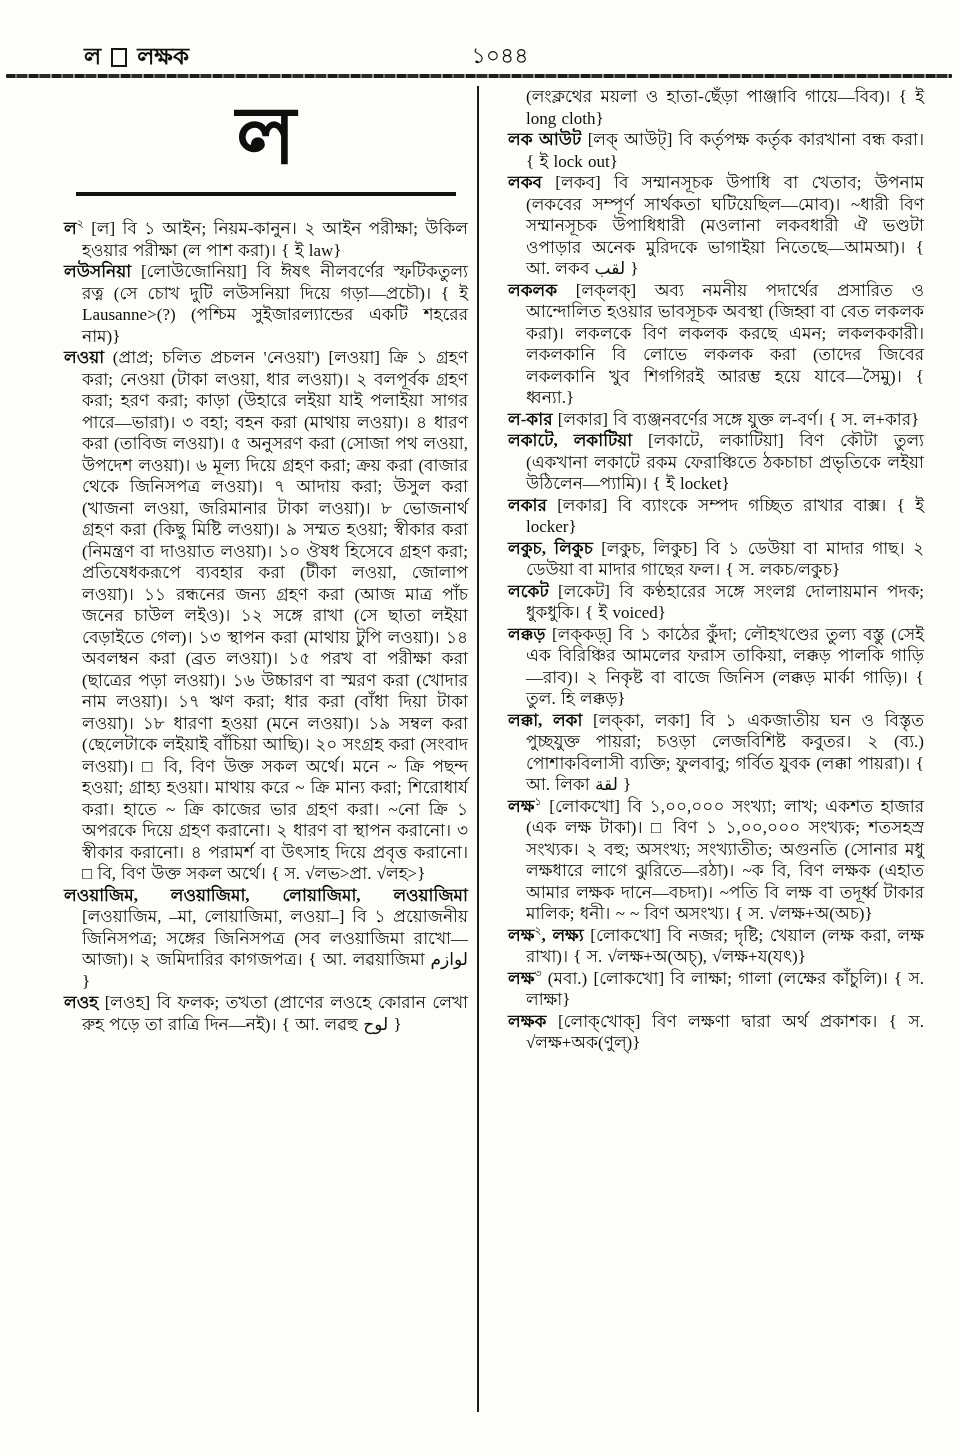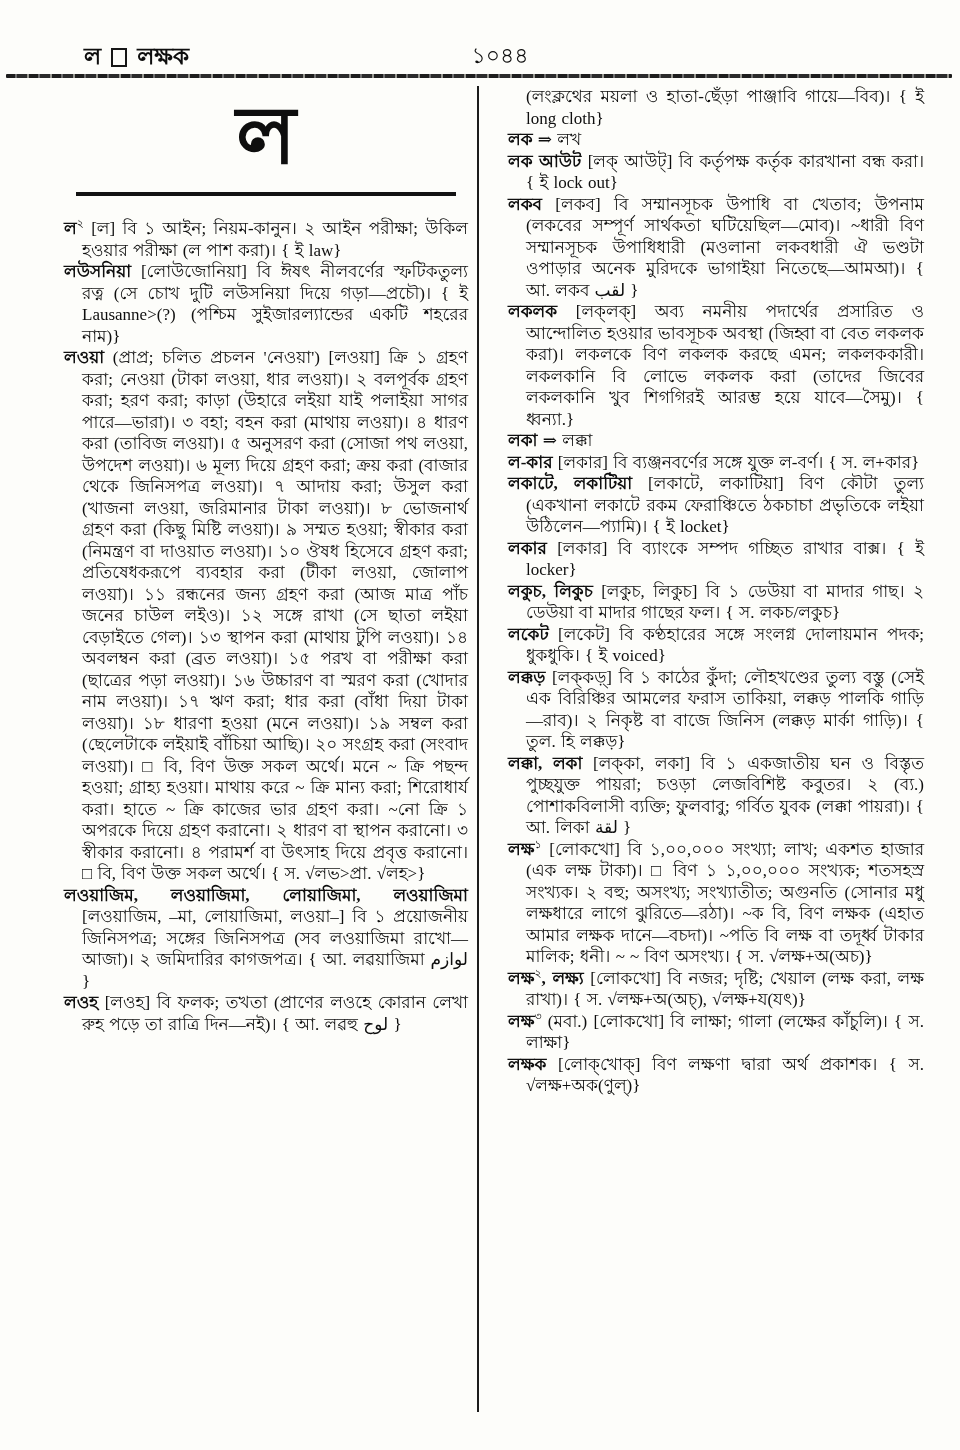--- a/index.html
+++ b/index.html
@@ -76,25 +76,23 @@
 
     <p class="entry"><b class="hw">ল</b><sup>২</sup><span> [ল] বি ১ আইন; নিয়ম-কানুন। ২ আইন পরীক্ষা; উকিল হওয়ার পরীক্ষা (ল পাশ করা)। { ই law}</span></p>
     <p class="entry"><b class="hw">লউসনিয়া</b><span> [লোউজোনিয়া] বি ঈষৎ নীলবর্ণের স্ফটিকতুল্য রত্ন (সে চোখ দুটি লউসনিয়া দিয়ে গড়া—প্রচৌ)। { ই Lausanne&gt;(?) (পশ্চিম সুইজারল্যান্ডের একটি শহরের নাম)}</span></p>
     <p class="entry"><b class="hw">লওয়া</b><span> (প্রাপ্র; চলিত প্রচলন 'নেওয়া') [লওয়া] ক্রি ১ গ্রহণ করা; নেওয়া (টাকা লওয়া, ধার লওয়া)। ২ বলপূর্বক গ্রহণ করা; হরণ করা; কাড়া (উহারে লইয়া যাই পলাইয়া সাগর পারে—ভারা)। ৩ বহা; বহন করা (মাথায় লওয়া)। ৪ ধারণ করা (তাবিজ লওয়া)। ৫ অনুসরণ করা (সোজা পথ লওয়া, উপদেশ লওয়া)। ৬ মূল্য দিয়ে গ্রহণ করা; ক্রয় করা (বাজার থেকে জিনিসপত্র লওয়া)। ৭ আদায় করা; উসুল করা (খাজনা লওয়া, জরিমানার টাকা লওয়া)। ৮ ভোজনার্থ গ্রহণ করা (কিছু মিষ্টি লওয়া)। ৯ সম্মত হওয়া; স্বীকার করা (নিমন্ত্রণ বা দাওয়াত লওয়া)। ১০ ঔষধ হিসেবে গ্রহণ করা; প্রতিষেধকরূপে ব্যবহার করা (টীকা লওয়া, জোলাপ লওয়া)। ১১ রন্ধনের জন্য গ্রহণ করা (আজ মাত্র পাঁচ জনের চাউল লইও)। ১২ সঙ্গে রাখা (সে ছাতা লইয়া বেড়াইতে গেল)। ১৩ স্থাপন করা (মাথায় টুপি লওয়া)। ১৪ অবলম্বন করা (ব্রত লওয়া)। ১৫ পরখ বা পরীক্ষা করা (ছাত্রের পড়া লওয়া)। ১৬ উচ্চারণ বা স্মরণ করা (খোদার নাম লওয়া)। ১৭ ঋণ করা; ধার করা (বাঁধা দিয়া টাকা লওয়া)। ১৮ ধারণা হওয়া (মনে লওয়া)। ১৯ সম্বল করা (ছেলেটাকে লইয়াই বাঁচিয়া আছি)। ২০ সংগ্রহ করা (সংবাদ লওয়া)। □ বি, বিণ উক্ত সকল অর্থে। মনে ~ ক্রি পছন্দ হওয়া; গ্রাহ্য হওয়া। মাথায় করে ~ ক্রি মান্য করা; শিরোধার্য করা। হাতে ~ ক্রি কাজের ভার গ্রহণ করা। ~নো ক্রি ১ অপরকে দিয়ে গ্রহণ করানো। ২ ধারণ বা স্থাপন করানো। ৩ স্বীকার করানো। ৪ পরামর্শ বা উৎসাহ দিয়ে প্রবৃত্ত করানো। □ বি, বিণ উক্ত সকল অর্থে। { স. √লভ&gt;প্রা. √লহ&gt;}</span></p>
     <p class="entry"><b class="hw">লওয়াজিম, লওয়াজিমা, লোয়াজিমা, লওয়াজিমা</b><span> [লওয়াজিম, –মা, লোয়াজিমা, লওয়া–] বি ১ প্রয়োজনীয় জিনিসপত্র; সঙ্গের জিনিসপত্র (সব লওয়াজিমা রাখো—আজা)। ২ জমিদারির কাগজপত্র। { আ. লৱয়াজিমা لوازم }</span></p>
     <p class="entry"><b class="hw">লওহ</b><span> [লওহ] বি ফলক; তখতা (প্রাণের লওহে কোরান লেখা রুহ পড়ে তা রাত্রি দিন—নই)। { আ. লৱহু لوح }</span></p>
   </div>
 
   <div class="column right">
     <p class="entry cont"><span>(লংক্লথের ময়লা ও হাতা-ছেঁড়া পাঞ্জাবি গায়ে—বিব)। { ই long cloth}</span></p>
-    <p class="entry"><b class="hw">লক</b><span> ⇒ লখ</span></p>
     <p class="entry"><b class="hw">লক আউট</b><span> [লক্ আউট্] বি কর্তৃপক্ষ কর্তৃক কারখানা বন্ধ করা। { ই lock out}</span></p>
     <p class="entry"><b class="hw">লকব</b><span> [লকব] বি সম্মানসূচক উপাধি বা খেতাব; উপনাম (লকবের সম্পূর্ণ সার্থকতা ঘটিয়েছিল—মোব)। ~ধারী বিণ সম্মানসূচক উপাধিধারী (মওলানা লকবধারী ঐ ভণ্ডটা ওপাড়ার অনেক মুরিদকে ভাগাইয়া নিতেছে—আমআ)। { আ. লকব لقب }</span></p>
     <p class="entry"><b class="hw">লকলক</b><span> [লক্‌লক্] অব্য নমনীয় পদার্থের প্রসারিত ও আন্দোলিত হওয়ার ভাবসূচক অবস্থা (জিহ্বা বা বেত লকলক করা)। লকলকে বিণ লকলক করছে এমন; লকলককারী। লকলকানি বি লোভে লকলক করা (তাদের জিবের লকলকানি খুব শিগগিরই আরম্ভ হয়ে যাবে—সৈমু)। { ধ্বন্যা.}</span></p>
-    <p class="entry"><b class="hw">লকা</b><span> ⇒ লক্কা</span></p>
     <p class="entry"><b class="hw">ল-কার</b><span> [লকার] বি ব্যঞ্জনবর্ণের সঙ্গে যুক্ত ল-বর্ণ। { স. ল+কার}</span></p>
     <p class="entry"><b class="hw">লকাটে, লকাটিয়া</b><span> [লকাটে, লকাটিয়া] বিণ কৌটা তুল্য (একখানা লকাটে রকম ফেরাঞ্চিতে ঠকচাচা প্রভৃতিকে লইয়া উঠিলেন—প্যামি)। { ই locket}</span></p>
     <p class="entry"><b class="hw">লকার</b><span> [লকার] বি ব্যাংকে সম্পদ গচ্ছিত রাখার বাক্স। { ই locker}</span></p>
     <p class="entry"><b class="hw">লকুচ, লিকুচ</b><span> [লকুচ, লিকুচ] বি ১ ডেউয়া বা মাদার গাছ। ২ ডেউয়া বা মাদার গাছের ফল। { স. লকচ/লকুচ}</span></p>
     <p class="entry"><b class="hw">লকেট</b><span> [লকেট] বি কণ্ঠহারের সঙ্গে সংলগ্ন দোলায়মান পদক; ধুকধুকি। { ই voiced}</span></p>
     <p class="entry"><b class="hw">লক্কড়</b><span> [লক্‌কড়্] বি ১ কাঠের কুঁদা; লৌহখণ্ডের তুল্য বস্তু (সেই এক বিরিঞ্চির আমলের ফরাস তাকিয়া, লক্কড় পালকি গাড়ি—রাব)। ২ নিকৃষ্ট বা বাজে জিনিস (লক্কড় মার্কা গাড়ি)। { তুল. হি লক্কড়}</span></p>
     <p class="entry"><b class="hw">লক্কা, লকা</b><span> [লক্‌কা, লকা] বি ১ একজাতীয় ঘন ও বিস্তৃত পুচ্ছযুক্ত পায়রা; চওড়া লেজবিশিষ্ট কবুতর। ২ (ব্য.) পোশাকবিলাসী ব্যক্তি; ফুলবাবু; গর্বিত যুবক (লক্কা পায়রা)। { আ. লিকা لقة }</span></p>
     <p class="entry"><b class="hw">লক্ষ</b><sup>১</sup><span> [লোকখো] বি ১,০০,০০০ সংখ্যা; লাখ; একশত হাজার (এক লক্ষ টাকা)। □ বিণ ১ ১,০০,০০০ সংখ্যক; শতসহস্র সংখ্যক। ২ বহু; অসংখ্য; সংখ্যাতীত; অগুনতি (সোনার মধু লক্ষধারে লাগে ঝুরিতে—রঠা)। ~ক বি, বিণ লক্ষক (এহাত আমার লক্ষক দানে—বচদা)। ~পতি বি লক্ষ বা তদূর্ধ্ব টাকার মালিক; ধনী। ~ ~ বিণ অসংখ্য। { স. √লক্ষ+অ(অচ)}</span></p>
     <p class="entry"><b class="hw">লক্ষ</b><sup>২</sup><b class="hw">, লক্ষ্য</b><span> [লোকখো] বি নজর; দৃষ্টি; খেয়াল (লক্ষ করা, লক্ষ রাখা)। { স. √লক্ষ+অ(অচ্), √লক্ষ+য(যৎ)}</span></p>
     <p class="entry"><b class="hw">লক্ষ</b><sup>৩</sup><span> (মবা.) [লোকখো] বি লাক্ষা; গালা (লক্ষের কাঁচুলি)। { স. লাক্ষা}</span></p>

